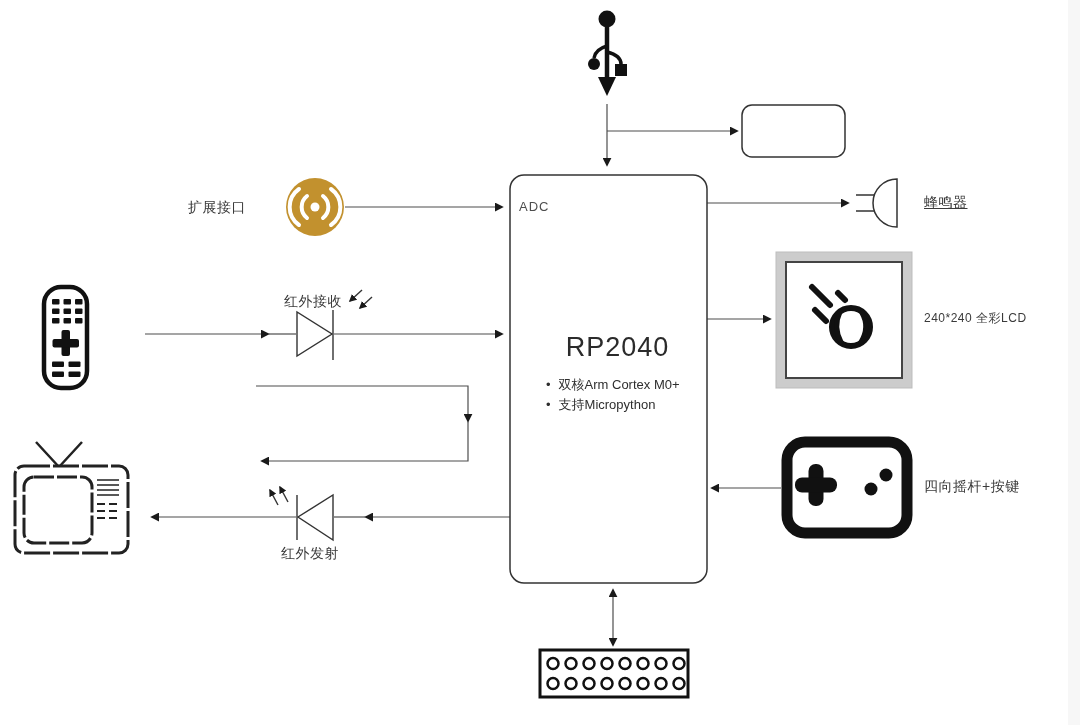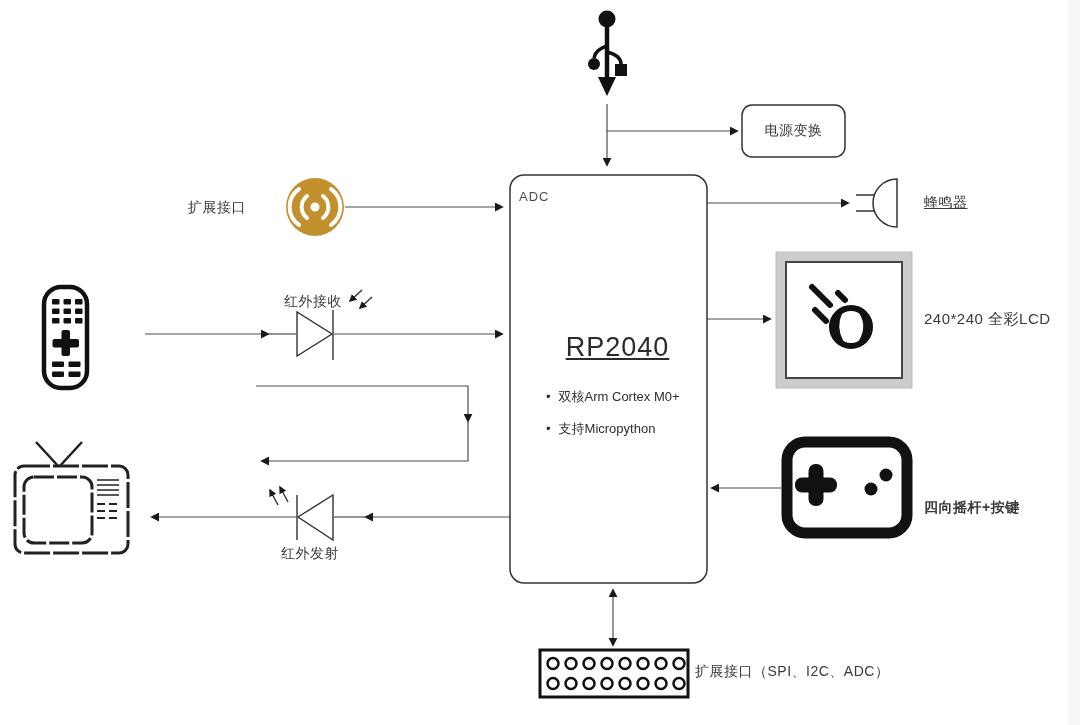--- a/index.html
+++ b/index.html
@@ -12,31 +12,31 @@
     position:absolute;color:#3a3a3a;font-size:14px;white-space:nowrap;
     letter-spacing:0.5px;
   }
   .power-lbl{
     left:742px;top:105px;width:103px;height:52px;
     display:flex;align-items:center;justify-content:center;
   }
   .attitude-lbl{left:188px;top:199px;}
   .irrx-lbl{left:284px;top:273px;margin-top:20px;}
   .irtx-lbl{left:281px;top:545px;}
-  .adc-lbl{left:519px;top:189px;font-size:13px;color:#4d4d4d;letter-spacing:1px;}
+  .adc-lbl{left:519px;top:199px;font-size:13px;color:#4d4d4d;letter-spacing:1px;}
   .mcu-title{
     left:510px;top:332px;width:215px;text-align:center;
-    font-size:27px;color:#2b2b2b;letter-spacing:1px;text-decoration:underline;
+    font-size:27px;color:#2b2b2b;letter-spacing:1px;
   }
   .mcu-feats{left:546px;top:375px;font-size:13px;color:#2e2e2e;letter-spacing:0;}
-  .feat{line-height:20px;margin-top:12px;}
+  .feat{line-height:20px;}
   .feat::before{content:"•";margin-right:8px;}
   .buzzer-lbl{left:924px;top:194px;text-decoration:underline;}
-  .lcd-lbl{left:924px;top:310px;font-size:15px;}
-  .joy-lbl{left:924px;top:499px;font-weight:bold;}
+  .lcd-lbl{left:924px;top:310px;font-size:12px;}
+  .joy-lbl{left:924px;top:478px;}
   .exp-lbl{left:695px;top:663px;}
   .edge-strip{position:absolute;right:0;top:0;width:12px;height:725px;background:#f7f7f7;}
 </style>
 </head>
 <body>
 
 <div class="canvas">
 
   <svg class="layer" width="1080" height="725" viewBox="0 0 1080 725">
     <defs>
@@ -174,29 +174,27 @@
         <circle cx="571" cy="683.5" r="5.5"></circle>
         <circle cx="589" cy="683.5" r="5.5"></circle>
         <circle cx="607" cy="683.5" r="5.5"></circle>
         <circle cx="625" cy="683.5" r="5.5"></circle>
         <circle cx="643" cy="683.5" r="5.5"></circle>
         <circle cx="661" cy="683.5" r="5.5"></circle>
         <circle cx="679" cy="683.5" r="5.5"></circle>
       </g>
   </svg>
 
-  <div class="lbl power-lbl">电源变换</div>
   <div class="lbl attitude-lbl">扩展接口</div>
   <div class="lbl irrx-lbl">红外接收</div>
   <div class="lbl irtx-lbl">红外发射</div>
   <div class="lbl adc-lbl">ADC</div>
   <div class="lbl mcu-title">RP2040</div>
   <div class="lbl mcu-feats">
     <div class="feat">双核Arm Cortex M0+</div>
     <div class="feat">支持Micropython</div>
   </div>
   <div class="lbl buzzer-lbl">蜂鸣器</div>
   <div class="lbl lcd-lbl">240*240 全彩LCD</div>
   <div class="lbl joy-lbl">四向摇杆+按键</div>
-  <div class="lbl exp-lbl">扩展接口（SPI、I2C、ADC）</div>
 
   <div class="edge-strip"></div>
 </div>
 
 </body></html>

